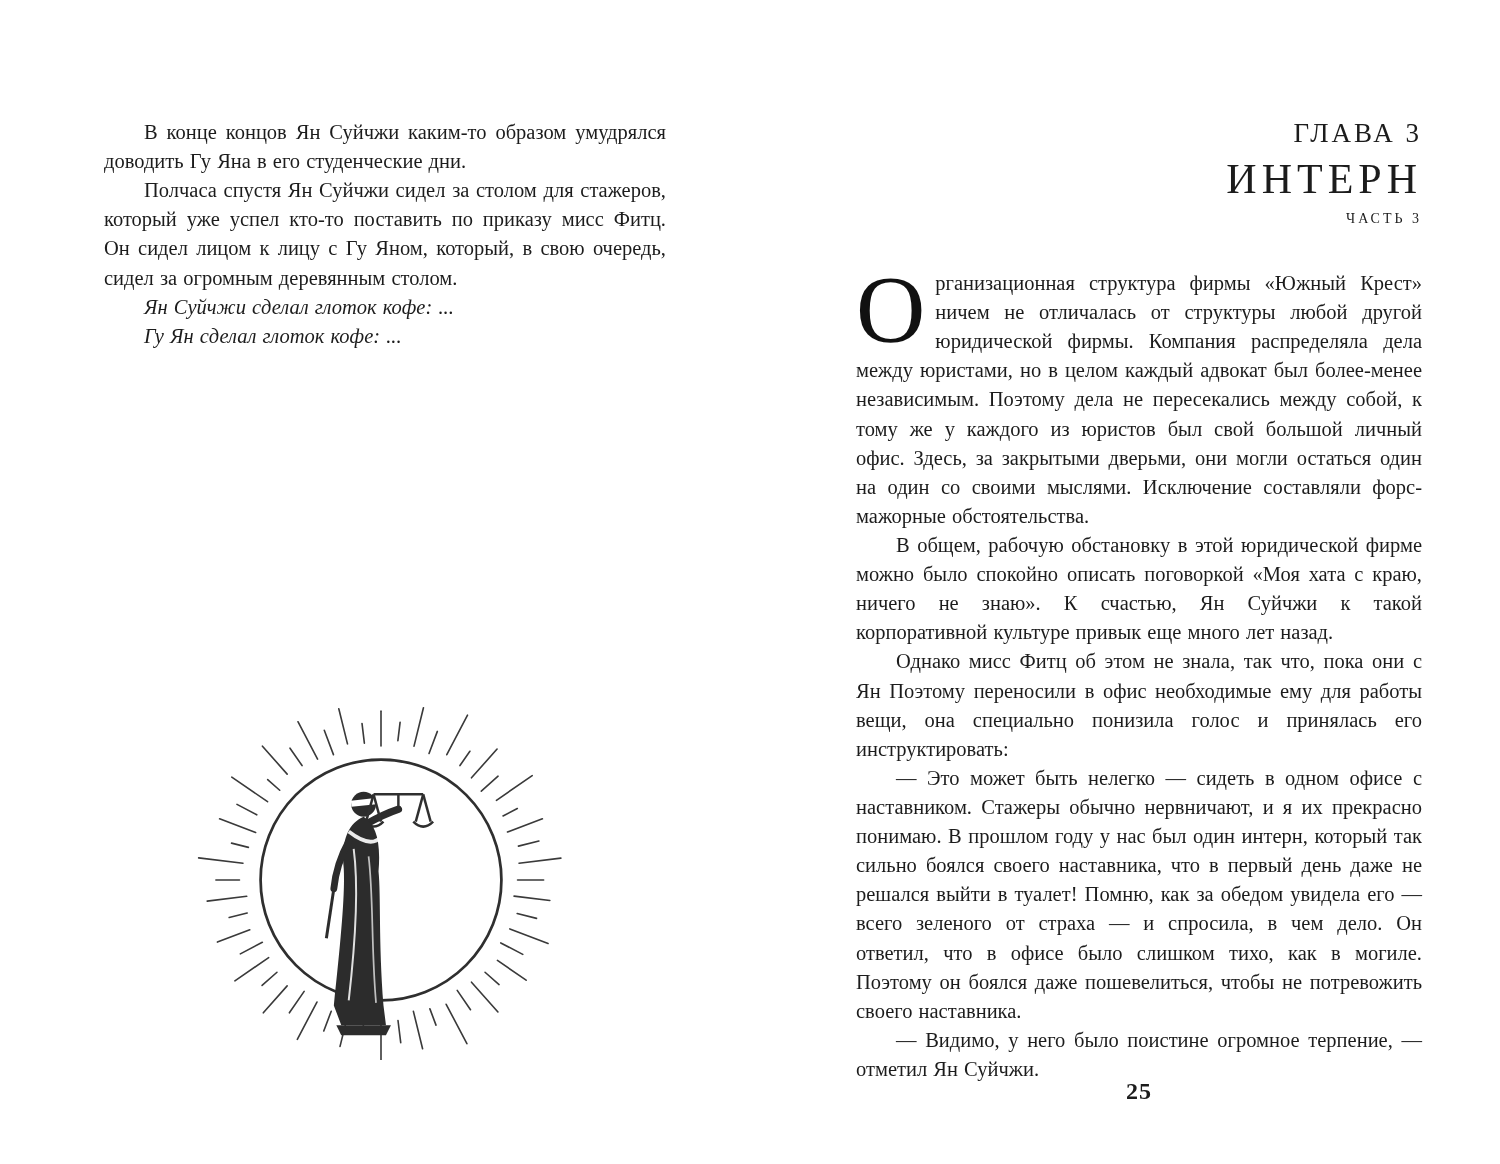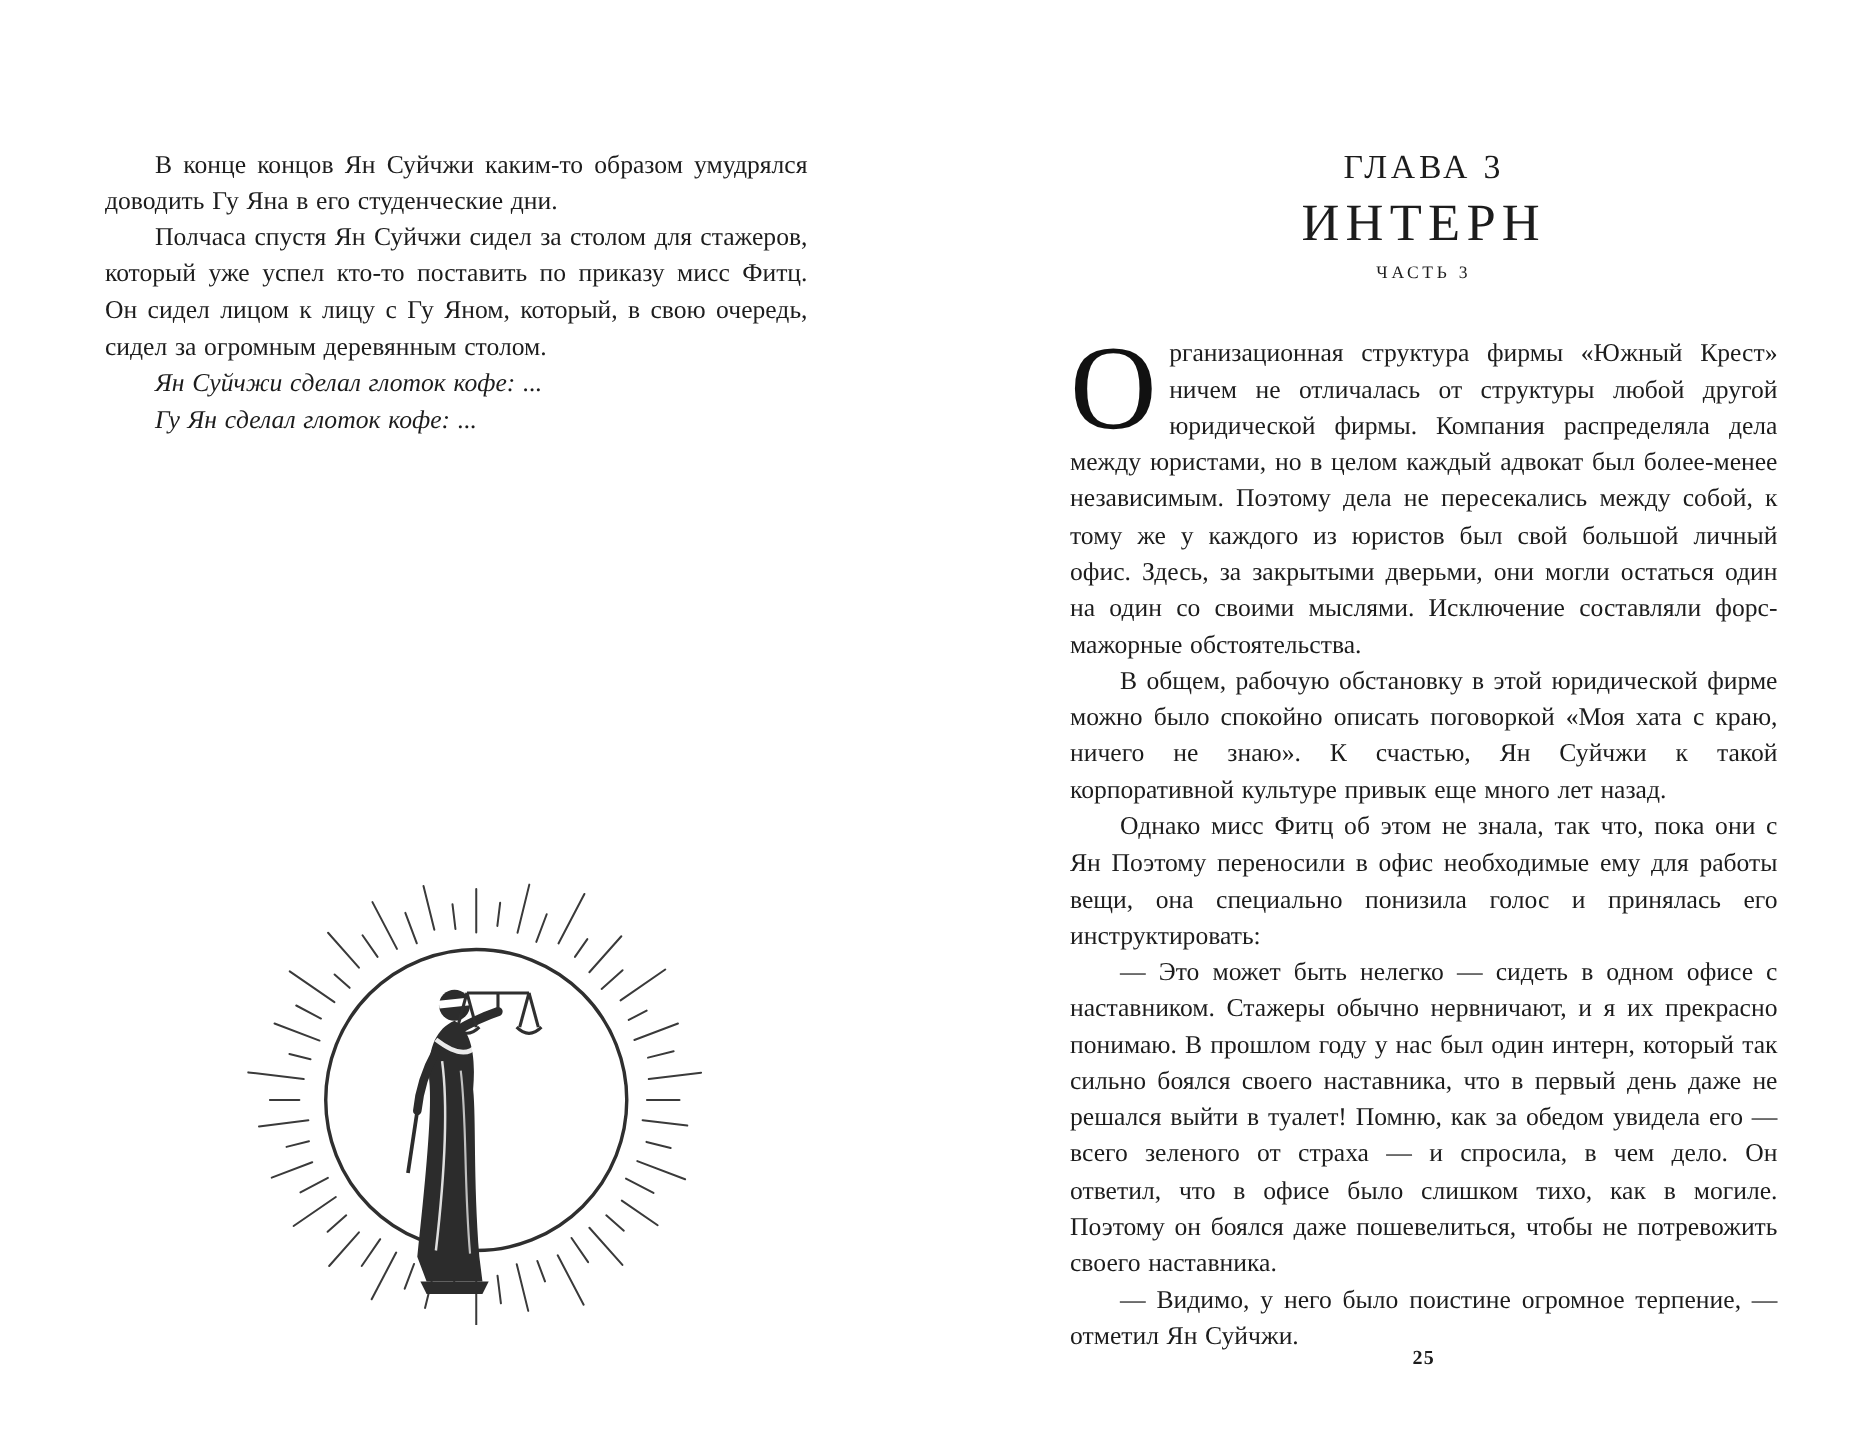--- a/index.html
+++ b/index.html
@@ -14,21 +14,21 @@
   }
   .spread {
     position: relative;
     width: 1500px;
     height: 1164px;
     background: #ffffff;
   }
   
   .page-left {
     position: absolute;
-    left: 84px;
+    left: 104px;
     top: 118px;
     width: 562px;
   }
   .page-left .body-text p,
   .page-right .body-text p {
     margin: 0;
     font-size: 20.5px;
     line-height: 1.42;
     text-align: justify;
     text-indent: 40px;
@@ -44,21 +44,21 @@
     width: 562px;
     text-align: center;
   }
   
   .page-right {
     position: absolute;
     left: 856px;
     top: 118px;
     width: 566px;
   }
-  .chapter-head { text-align: center; }
+  .chapter-head { text-align: right; }
   .chapter-label {
     font-size: 27px;
     letter-spacing: 3px;
     font-weight: normal;
     margin: 0 0 6px 0;
   }
   .chapter-title {
     font-size: 42px;
     letter-spacing: 5px;
     font-weight: normal;
@@ -77,21 +77,21 @@
     line-height: 0.78;
     padding: 4px 10px 0 0;
     color: #111;
   }
   .page-number {
     position: absolute;
     left: 856px;
     top: 1078px;
     width: 566px;
     text-align: center;
-    font-size: 16px;
+    font-size: 24px;
     font-weight: bold;
     letter-spacing: 1px;
   }
   
   .ill-stroke { stroke: #2f2f2f; fill: none; }
 </style>
 </head>
 <body>
 
 <div class="spread">

